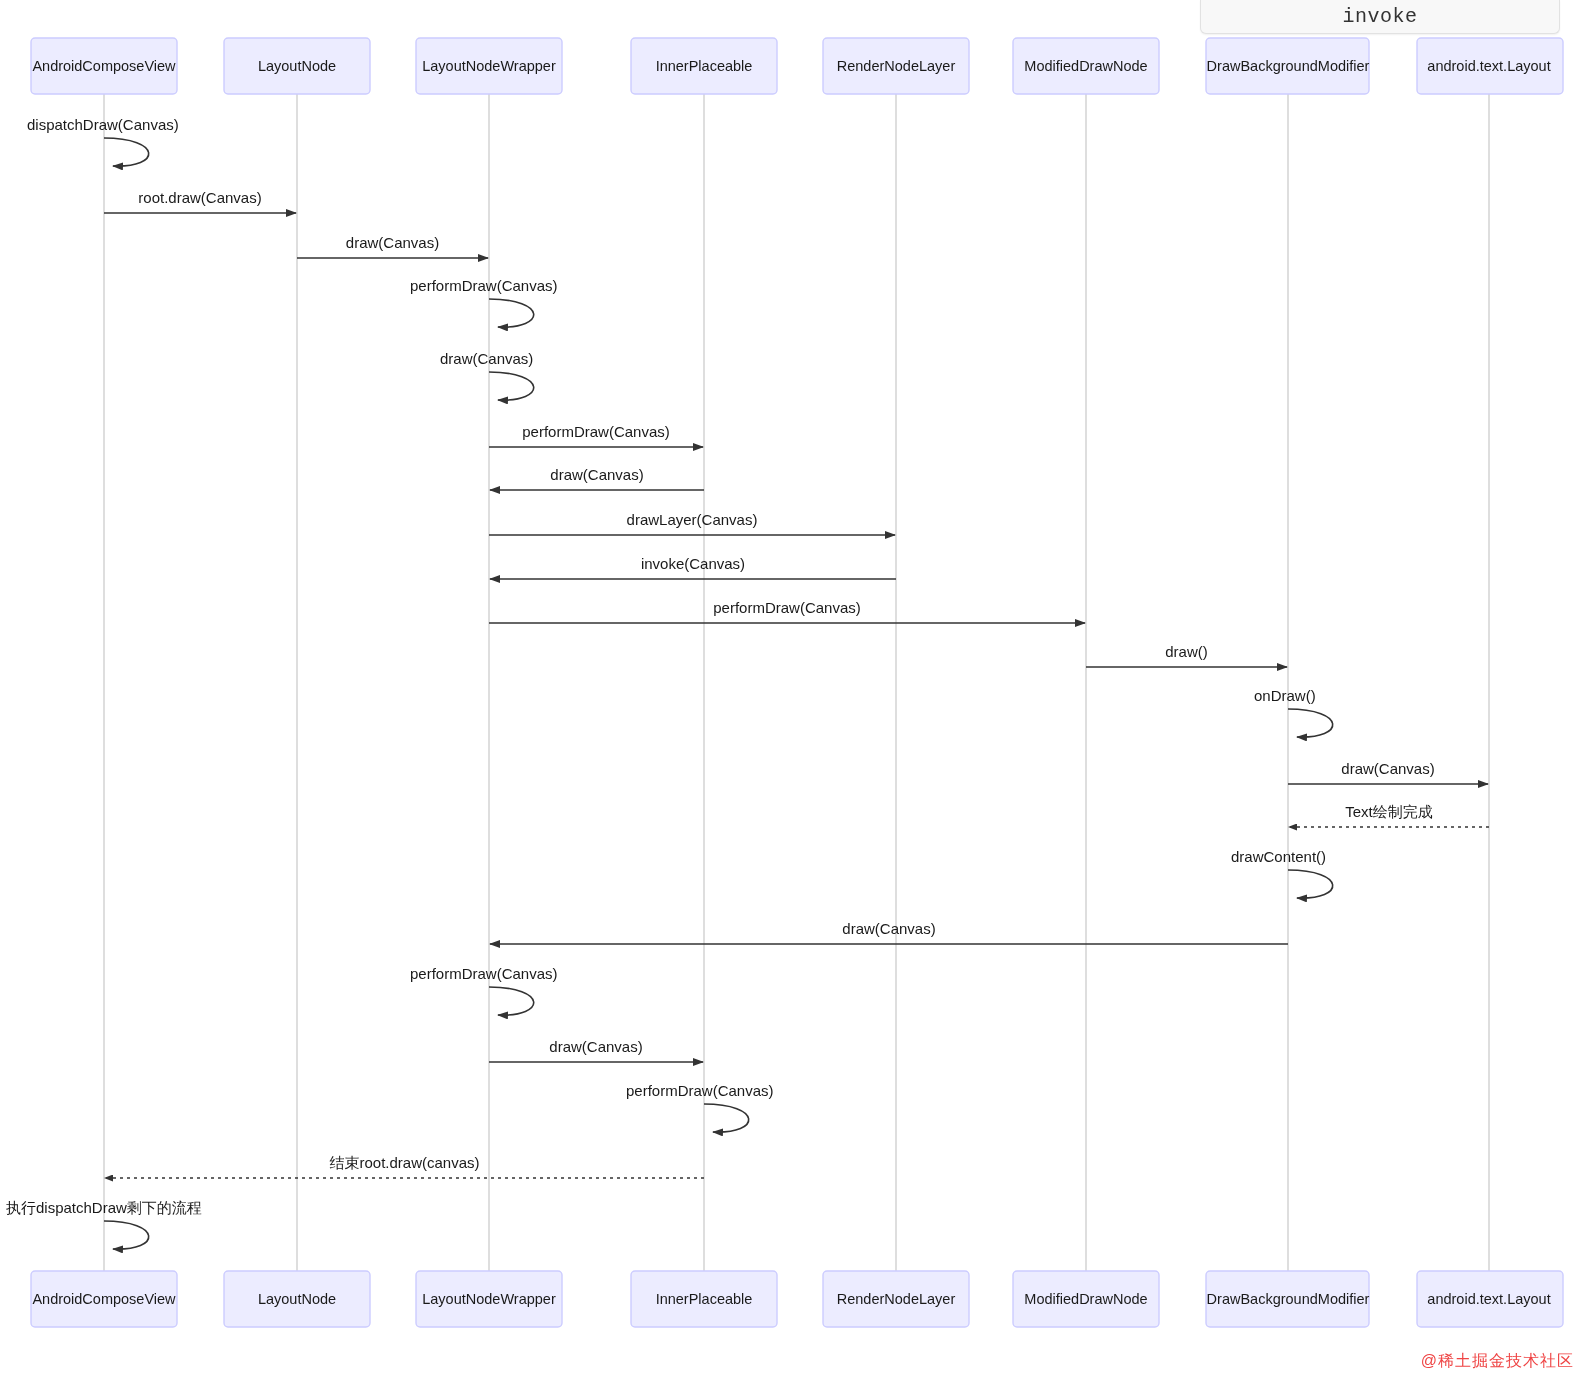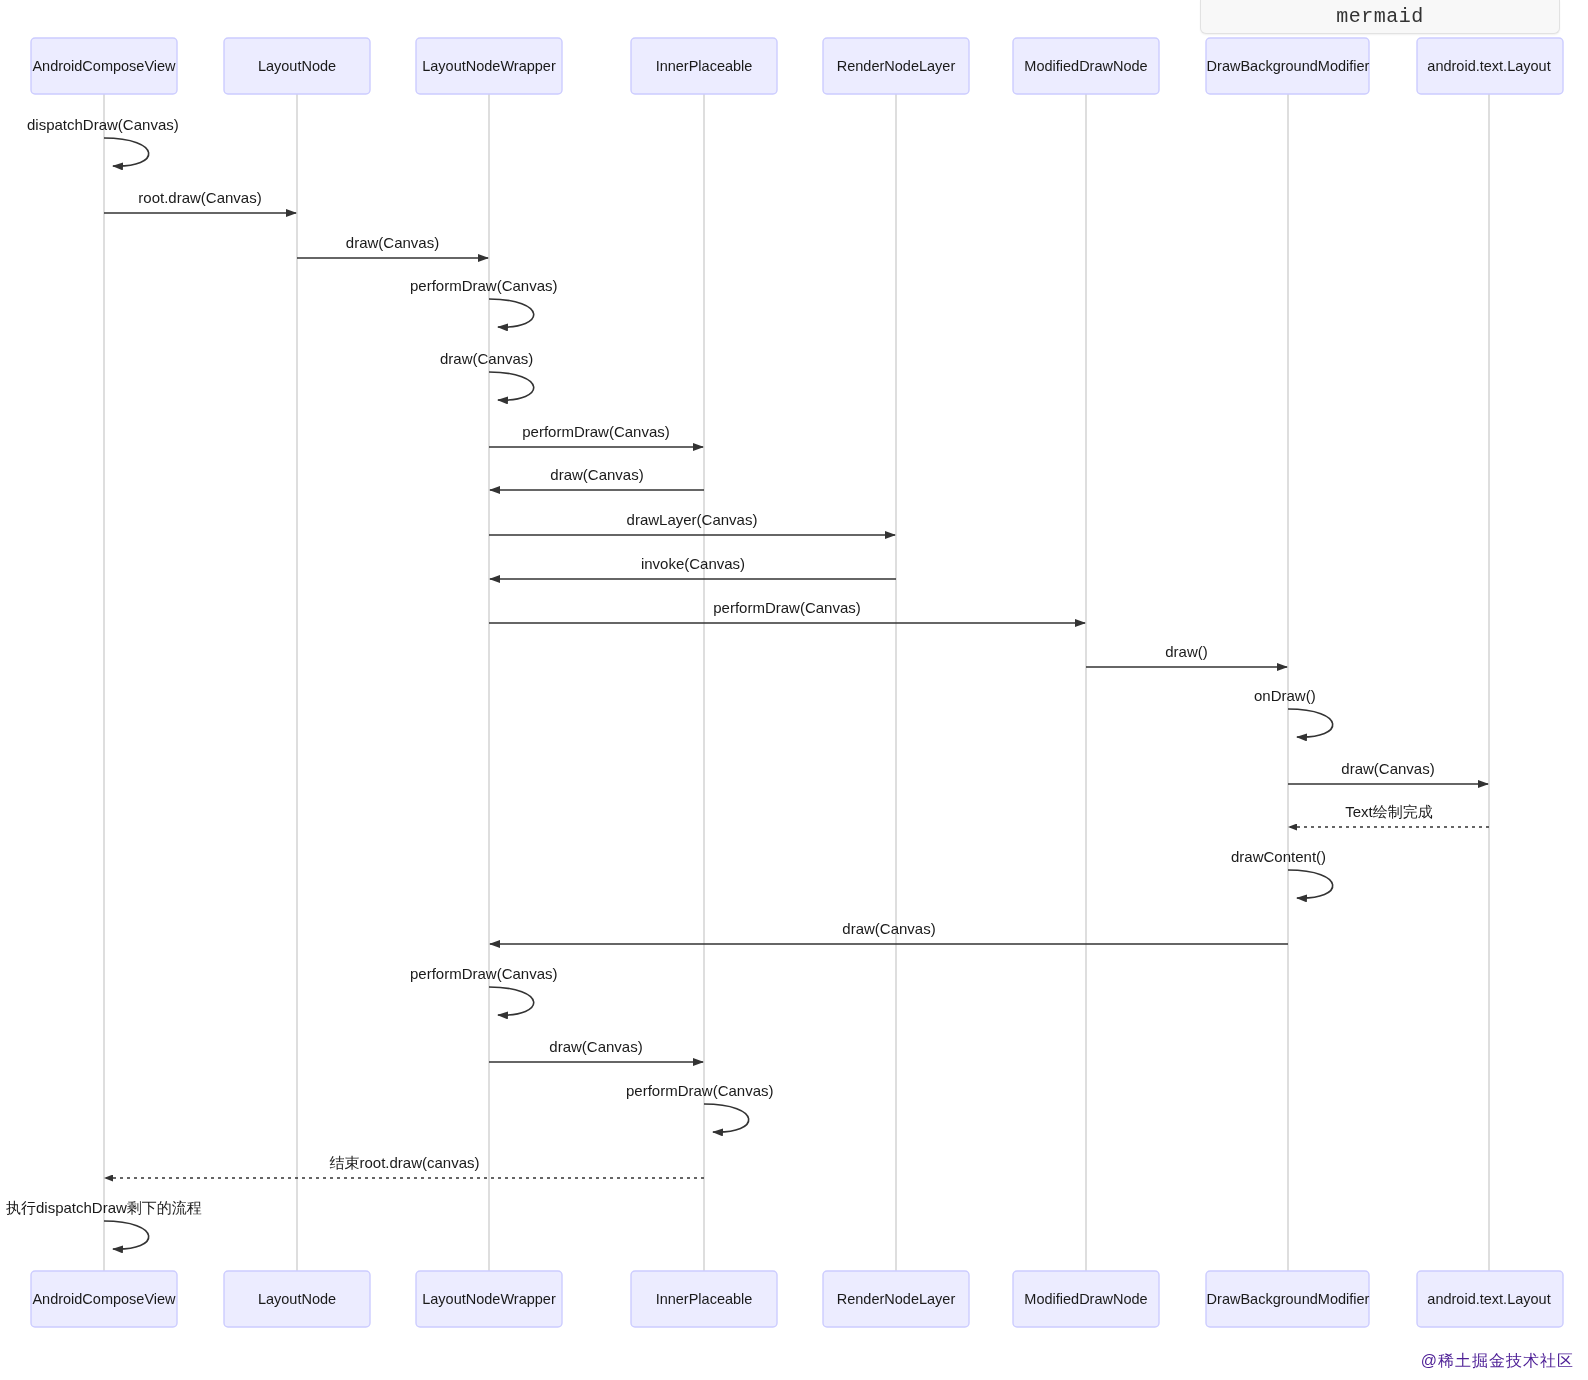--- a/index.html
+++ b/index.html
@@ -89,21 +89,21 @@
     font-size: 20px;
     color: #333333;
     letter-spacing: 0.5px;
   }
   #watermark {
     position: absolute;
     right: 14px;
     bottom: 8px;
     font-family: "Liberation Sans", sans-serif;
     font-size: 16px;
-    color: #4c1d95;
+    color: #ef4444;
     letter-spacing: 1px;
     user-select: none;
     margin-left: 27px;
   }
 </style>
 </head>
 <body>
 
 <div id="stage">
 
@@ -276,18 +276,18 @@
           <text x="1288" y="1300" class="actor-label">DrawBackgroundModifier</text>
         </g>
         <g>
           <rect x="1417" y="1271" width="146" height="56" rx="4" ry="4" class="actor-box"></rect>
           <text x="1489" y="1300" class="actor-label">android.text.Layout</text>
         </g>
       </g>
   </svg>
 
   <div id="mermaid-tooltip">
-    <span>mermaid</span>
+    <span>invoke</span>
   </div>
 
   <div id="watermark">@稀土掘金技术社区</div>
 
 </div>
 
 </body></html>

